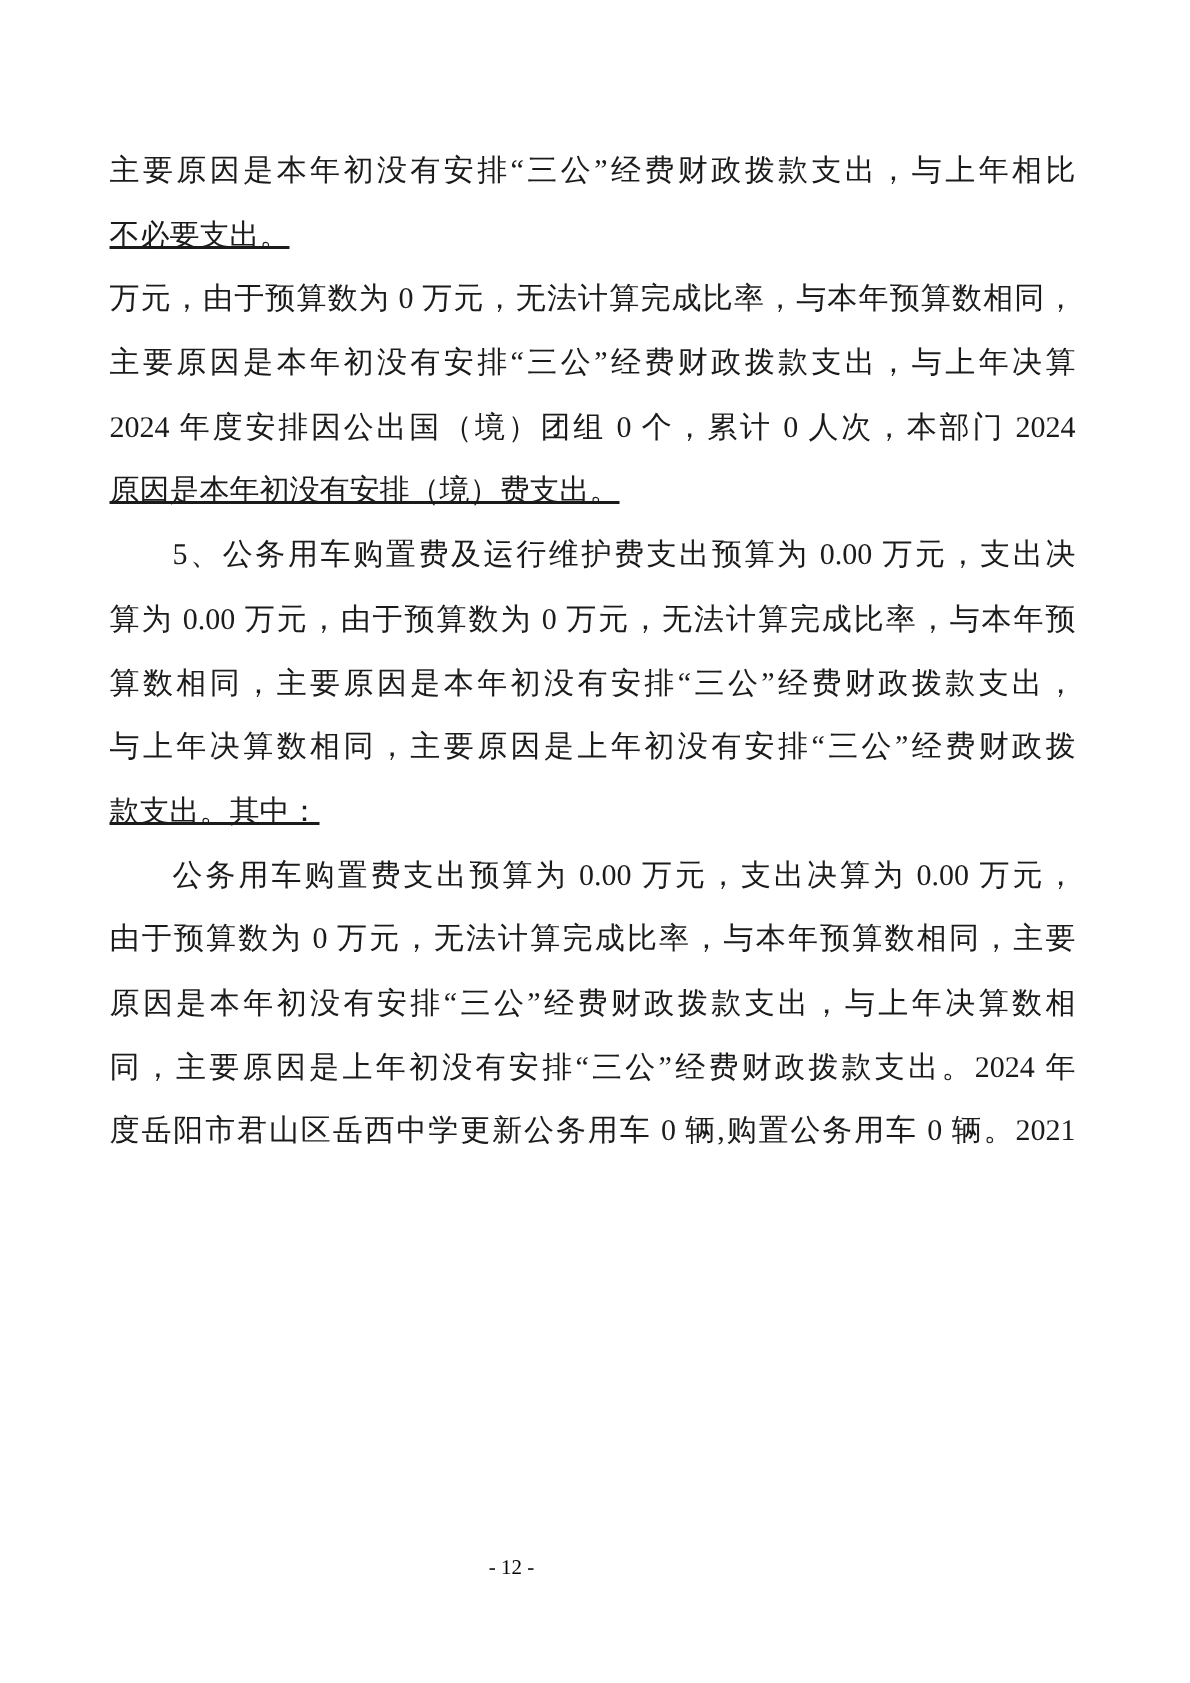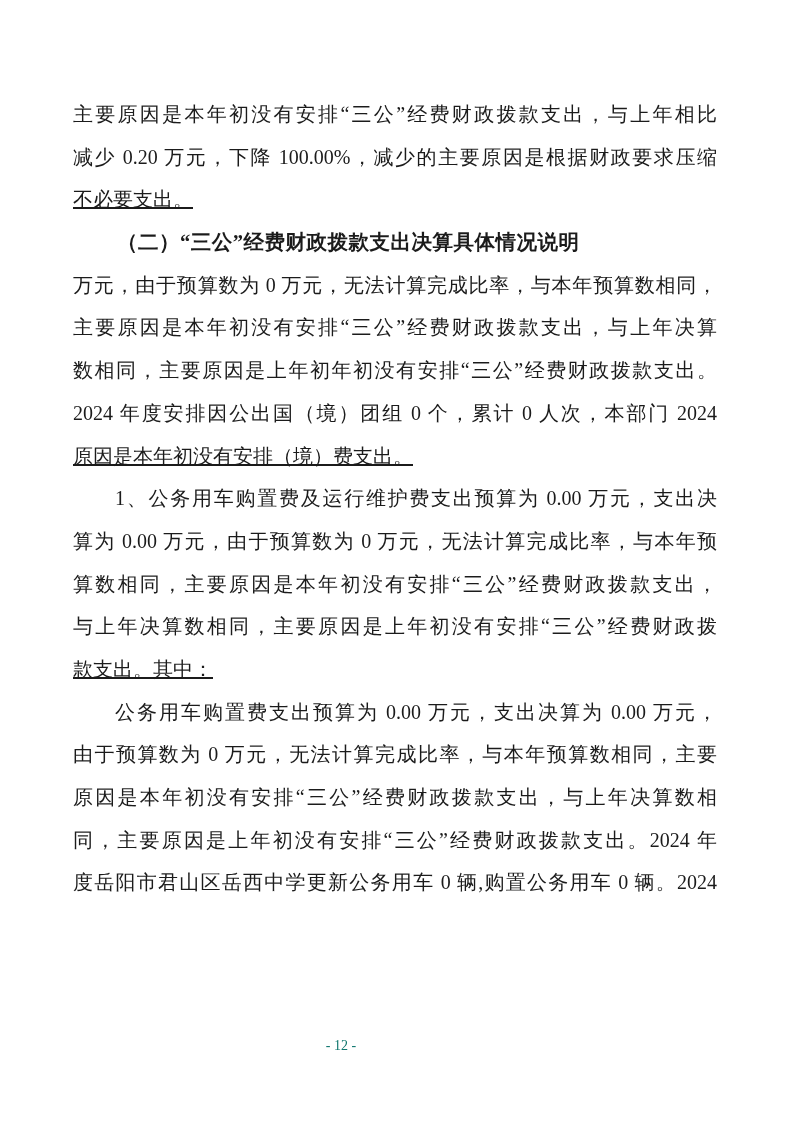--- a/index.html
+++ b/index.html
@@ -55,61 +55,58 @@
     letter-spacing: 0.5px;
   }
   .footer {
     position: absolute;
     left: 0;
     top: 1037px;
     width: 682px;
     text-align: center;
     font-size: 14px;
     line-height: 18px;
-    color: #0f766e;
+    color: #000000;
     font-family: "Liberation Serif", "DejaVu Serif", serif;
   }
 </style>
 </head>
 <body>
 
 <div class="page">
 
   <div class="content">
 
     <div>
       <div class="line">主要原因是本年初没有安排“三公”经费财政拨款支出，与上年相比</div>
-      <div class="line">减少 0.20 万元，下降 100.00%，减少的主要原因是根据财政要求压缩</div>
       <div class="line end">不必要支出。</div>
     </div>
 
-    <div class="line heading">（二）“三公”经费财政拨款支出决算具体情况说明</div>
 
     <div>
       <div class="line">万元，由于预算数为 0 万元，无法计算完成比率，与本年预算数相同，</div>
       <div class="line">主要原因是本年初没有安排“三公”经费财政拨款支出，与上年决算</div>
-      <div class="line">数相同，主要原因是上年初年初没有安排“三公”经费财政拨款支出。</div>
       <div class="line">2024 年度安排因公出国（境）团组 0 个，累计 0 人次，本部门 2024</div>
       <div class="line end">原因是本年初没有安排（境）费支出。</div>
     </div>
 
     <div>
-      <div class="line ind">1、公务用车购置费及运行维护费支出预算为 0.00 万元，支出决</div>
+      <div class="line ind">5、公务用车购置费及运行维护费支出预算为 0.00 万元，支出决</div>
       <div class="line">算为 0.00 万元，由于预算数为 0 万元，无法计算完成比率，与本年预</div>
       <div class="line">算数相同，主要原因是本年初没有安排“三公”经费财政拨款支出，</div>
       <div class="line">与上年决算数相同，主要原因是上年初没有安排“三公”经费财政拨</div>
       <div class="line end">款支出。其中：</div>
     </div>
 
     <div>
       <div class="line ind">公务用车购置费支出预算为 0.00 万元，支出决算为 0.00 万元，</div>
       <div class="line">由于预算数为 0 万元，无法计算完成比率，与本年预算数相同，主要</div>
       <div class="line">原因是本年初没有安排“三公”经费财政拨款支出，与上年决算数相</div>
       <div class="line">同，主要原因是上年初没有安排“三公”经费财政拨款支出。2024 年</div>
-      <div class="line">度岳阳市君山区岳西中学更新公务用车 0 辆,购置公务用车 0 辆。2024</div>
+      <div class="line">度岳阳市君山区岳西中学更新公务用车 0 辆,购置公务用车 0 辆。2021</div>
     </div>
 
 
   </div>
 
   <div class="footer">
     <span>- 12 -</span>
   </div>
 
 </div>

